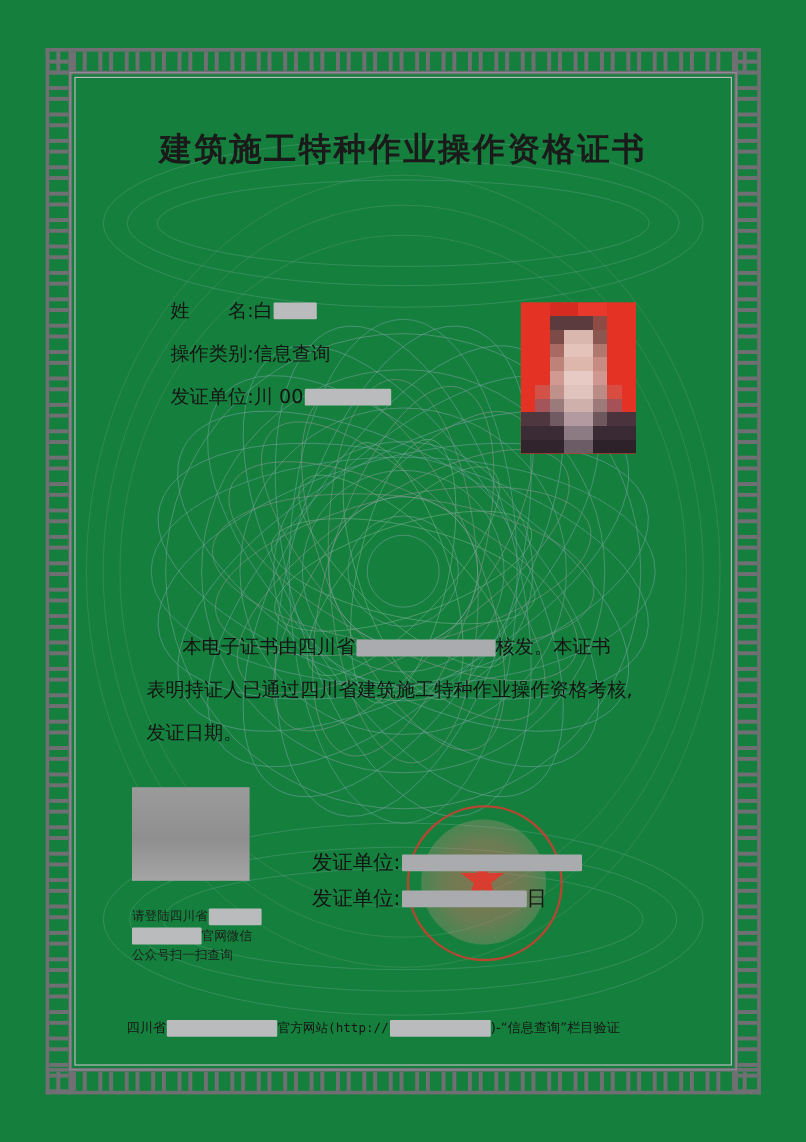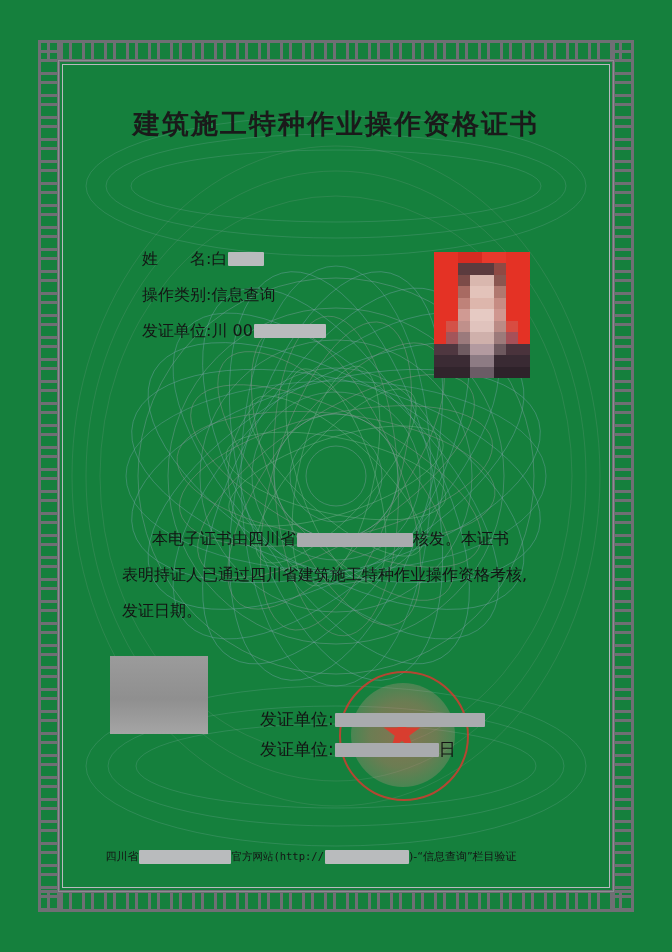--- a/index.html
+++ b/index.html
@@ -403,20 +403,25 @@
       </svg>
     </div>
 
     <div class="para">
       <span class="indent"></span><span>本电子证书由四川省</span><span class="redact dark" style="width:116px"></span><span>核发。本证书</span><br>
       <span>表明持证人已通过四川省建筑施工特种作业操作资格考核,</span><br>
       <span>发证日期。</span>
     </div>
 
     <div class="qr"></div>
+    <div class="qr-caption">
+      <span>请登陆四川省</span><span class="redact" style="width:44px"></span><br>
+      <span class="redact" style="width:58px;margin-left:0"></span><span>官网微信</span><br>
+      <span>公众号扫一扫查询</span>
+    </div>
 
     <div class="seal">
       <div class="seal-ring"></div>
       <div class="seal-blur"></div>
       <div class="seal-star">
         <svg viewBox="0 0 100 100" width="40" height="40" aria-hidden="true">
           <polygon fill="currentColor" points="50,4 61,36 96,36 68,57 78,91 50,70 22,91 32,57 4,36 39,36"></polygon>
         </svg>
       </div>
     </div>

